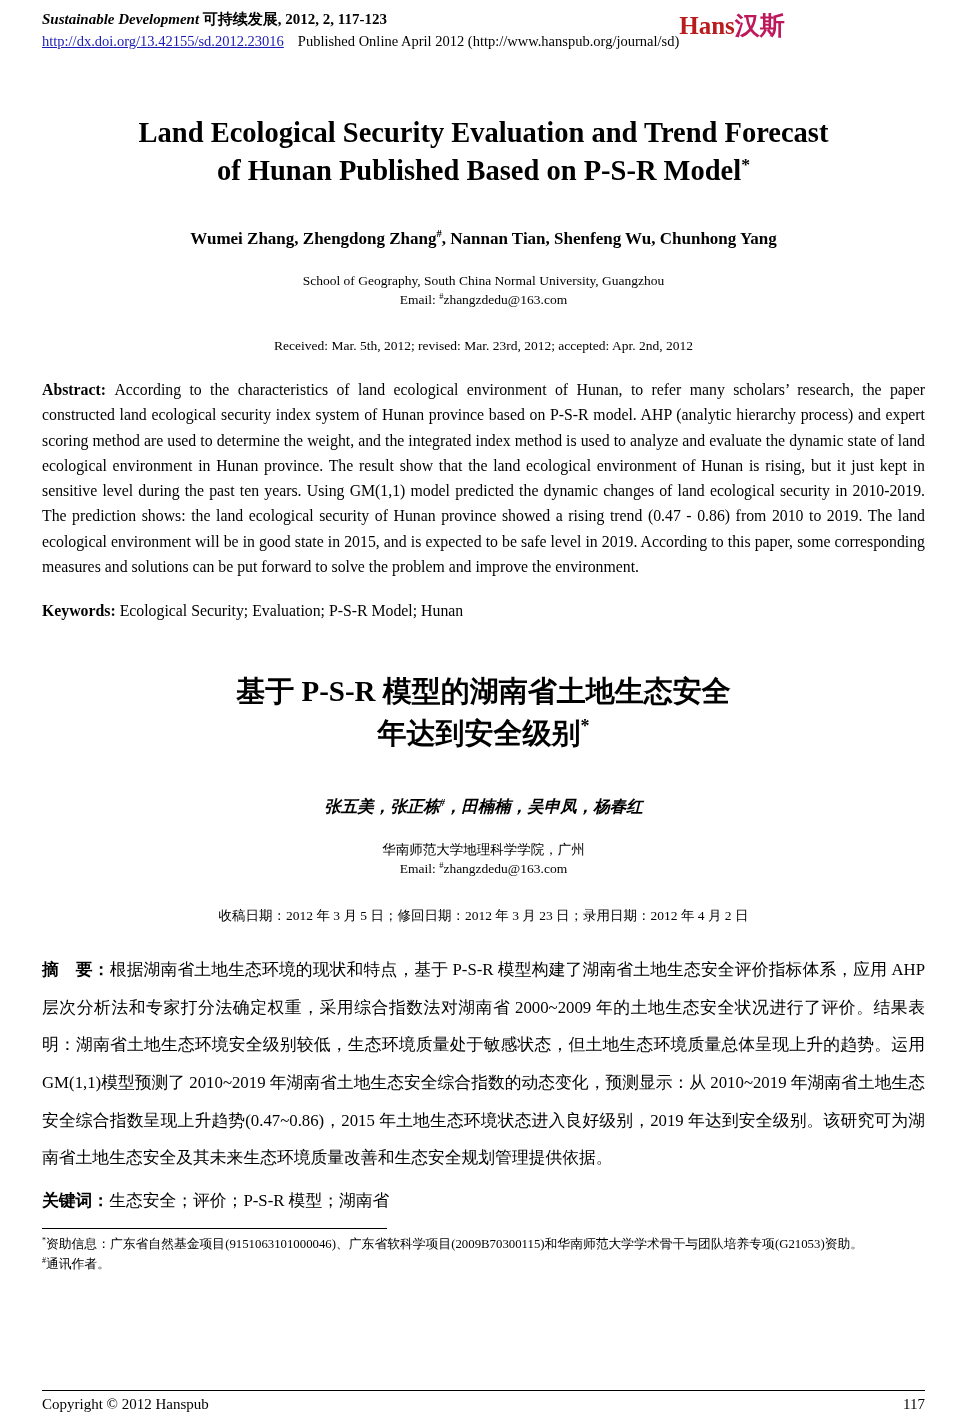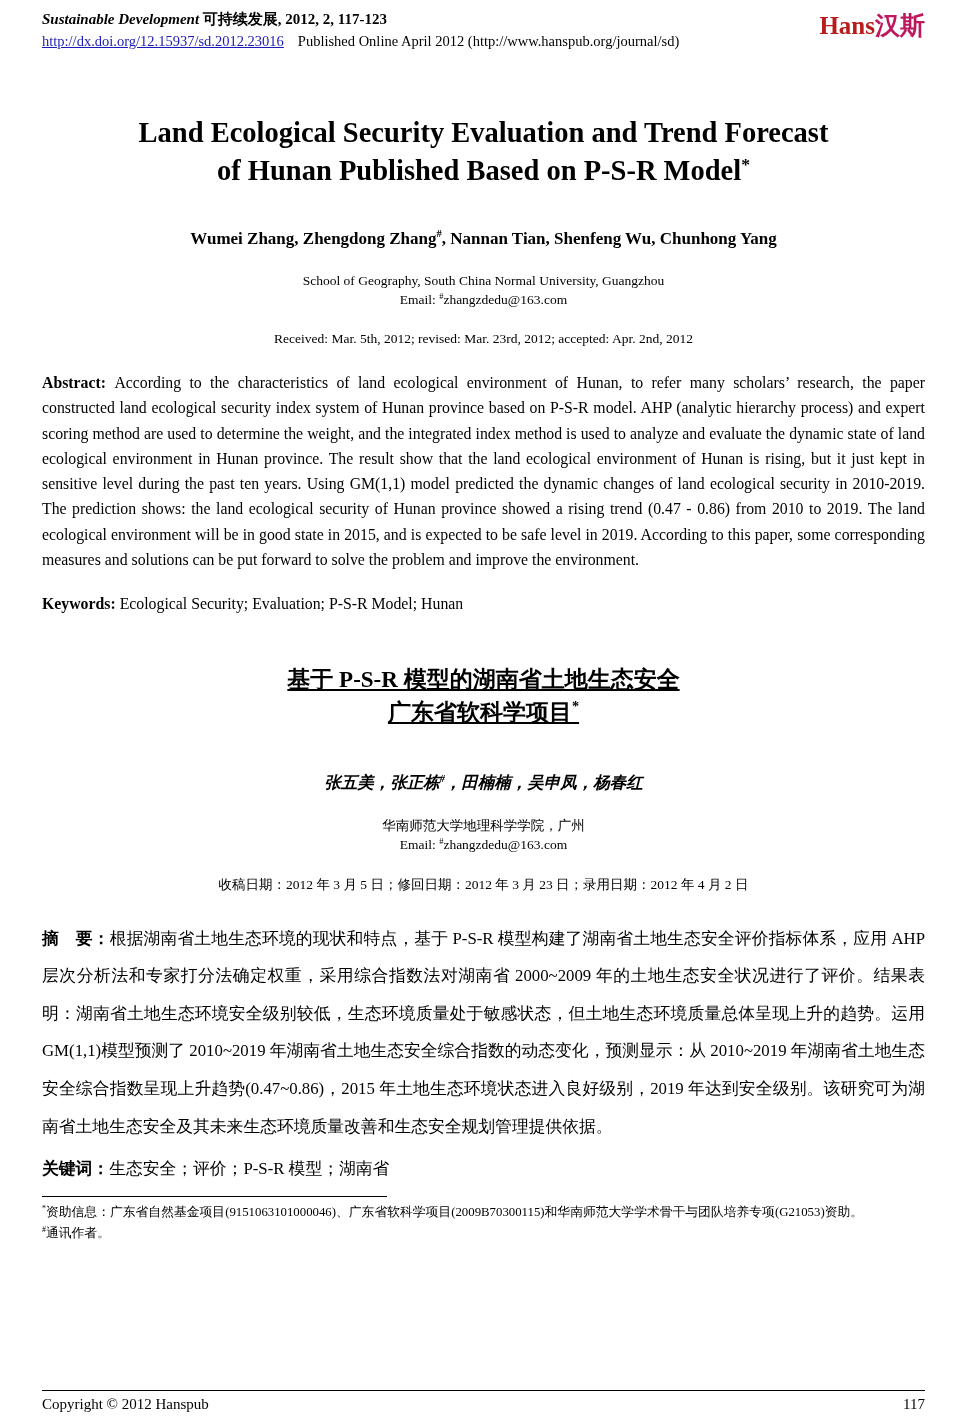--- a/index.html
+++ b/index.html
@@ -11,21 +11,21 @@
     margin: 0 auto;
     background: #ffffff;
     color: #000000;
     font-family: "Liberation Serif", "DejaVu Serif", serif;
     padding: 10px 42px 0 42px;
     overflow: hidden;
   }
   sup { font-size: 0.62em; vertical-align: super; line-height: 0; }
 
   
-  .top { display: flex; justify-content: space-between; align-items: flex-start; }
+  .top { display: flex; align-items: flex-start; }
   .jline1 { font-size: 15px; font-weight: bold; }
   .jname { font-style: italic; }
   .jline2 { font-size: 14.5px; margin-top: 4px; }
   .doi { color: #1a1ab4; text-decoration: underline; cursor: pointer; }
   .pub { margin-left: 14px; }
   .logo { font-size: 25px; line-height: 1.1; white-space: nowrap; margin-top: 2px; }
   .logo-hans { color: #b91c1c; font-weight: bold; }
   .logo-cn { color: #be185d; font-weight: bold; font-style: normal; }
 
   
@@ -36,38 +36,37 @@
     font-weight: bold;
     line-height: 1.32;
   }
   .authors-en {
     margin-top: 40px;
     text-align: center;
     font-size: 17px;
     font-weight: bold;
   }
   .affil-block { margin-top: 23px; text-align: center; font-size: 13.5px; line-height: 1.4; }
-  .received { margin-top: 21px; text-align: center; font-size: 13.5px; }
+  .received { margin-top: 28px; text-align: center; font-size: 13.5px; }
   .para {
     margin-top: 23px;
     font-size: 15.8px;
     line-height: 1.6;
     text-align: justify;
   }
   .kw { margin-top: 23px; font-size: 15.8px; text-align: left; }
   .blabel { font-weight: bold; }
 
   
   .title-cn {
     margin-top: 50px;
     text-align: center;
-    font-size: 23px;
+    font-size: 29px;
     font-weight: bold;
     line-height: 1.45;
-    text-decoration: underline;
   }
   .authors-cn {
     margin-top: 42px;
     text-align: center;
     font-size: 16.5px;
     font-weight: bold;
     font-style: italic;
   }
   .para-cn {
     margin-top: 26px;
@@ -91,21 +90,21 @@
 <body>
 
 <div class="page">
 
   <div class="top">
     <div class="top-left">
       <div class="jline1">
         <span class="jname">Sustainable Development</span><span>  可持续发展, 2012, 2, 117-123</span>
       </div>
       <div class="jline2">
-        <span class="doi">http://dx.doi.org/12.15937/sd.2012.23016</span><span class="pub">Published Online April 2012 (http://www.hanspub.org/journal/sd)</span>
+        <span class="doi">http://dx.doi.org/13.42155/sd.2012.23016</span><span class="pub">Published Online April 2012 (http://www.hanspub.org/journal/sd)</span>
       </div>
     </div>
     <div class="logo">
       <span class="logo-hans">Hans</span><span class="logo-cn">汉斯</span>
     </div>
   </div>
 
   <h1 class="title-en">
     <span>Land Ecological Security Evaluation and Trend Forecast</span><br>
     <span>of Hunan Published Based on P-S-R Model</span><sup>*</sup>
@@ -127,21 +126,21 @@
   <p class="para">
     <span class="blabel">Abstract: </span><span>According to the characteristics of land ecological environment of Hunan, to refer many scholars’ research, the paper constructed land ecological security index system of Hunan province based on P-S-R model. AHP (analytic hierarchy process) and expert scoring method are used to determine the weight, and the integrated index method is used to analyze and evaluate the dynamic state of land ecological environment in Hunan province. The result show that the land ecological environment of Hunan is rising, but it just kept in sensitive level during the past ten years. Using GM(1,1) model predicted the dynamic changes of land ecological security in 2010-2019. The prediction shows: the land ecological security of Hunan province showed a rising trend (0.47 - 0.86) from 2010 to 2019. The land ecological environment will be in good state in 2015, and is expected to be safe level in 2019. According to this paper, some corresponding measures and solutions can be put forward to solve the problem and improve the environment.</span>
   </p>
 
   <p class="kw">
     <span class="blabel">Keywords: </span><span>Ecological Security; Evaluation; P-S-R Model; Hunan</span>
   </p>
 
   <h2 class="title-cn">
     <span>基于 P-S-R 模型的湖南省土地生态安全</span><br>
-    <span>广东省软科学项目</span><sup>*</sup>
+    <span>年达到安全级别</span><sup>*</sup>
   </h2>
 
   <div class="authors-cn">
     <span>张五美，张正栋</span><sup>#</sup><span>，田楠楠，吴申凤，杨春红</span>
   </div>
 
   <div class="affil-block">
     <div>华南师范大学地理科学学院，广州</div>
     <div>
       <span>Email: </span><sup>#</sup><span>zhangzdedu@163.com</span>

